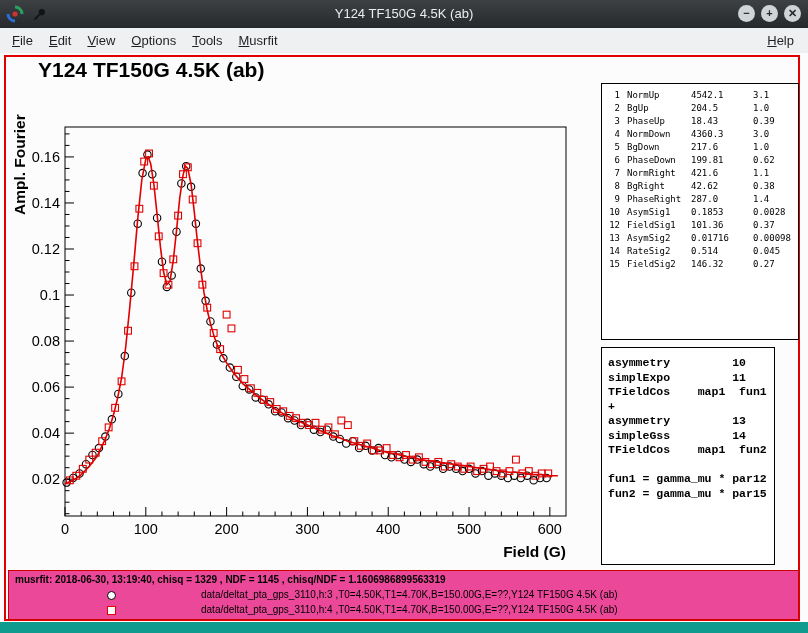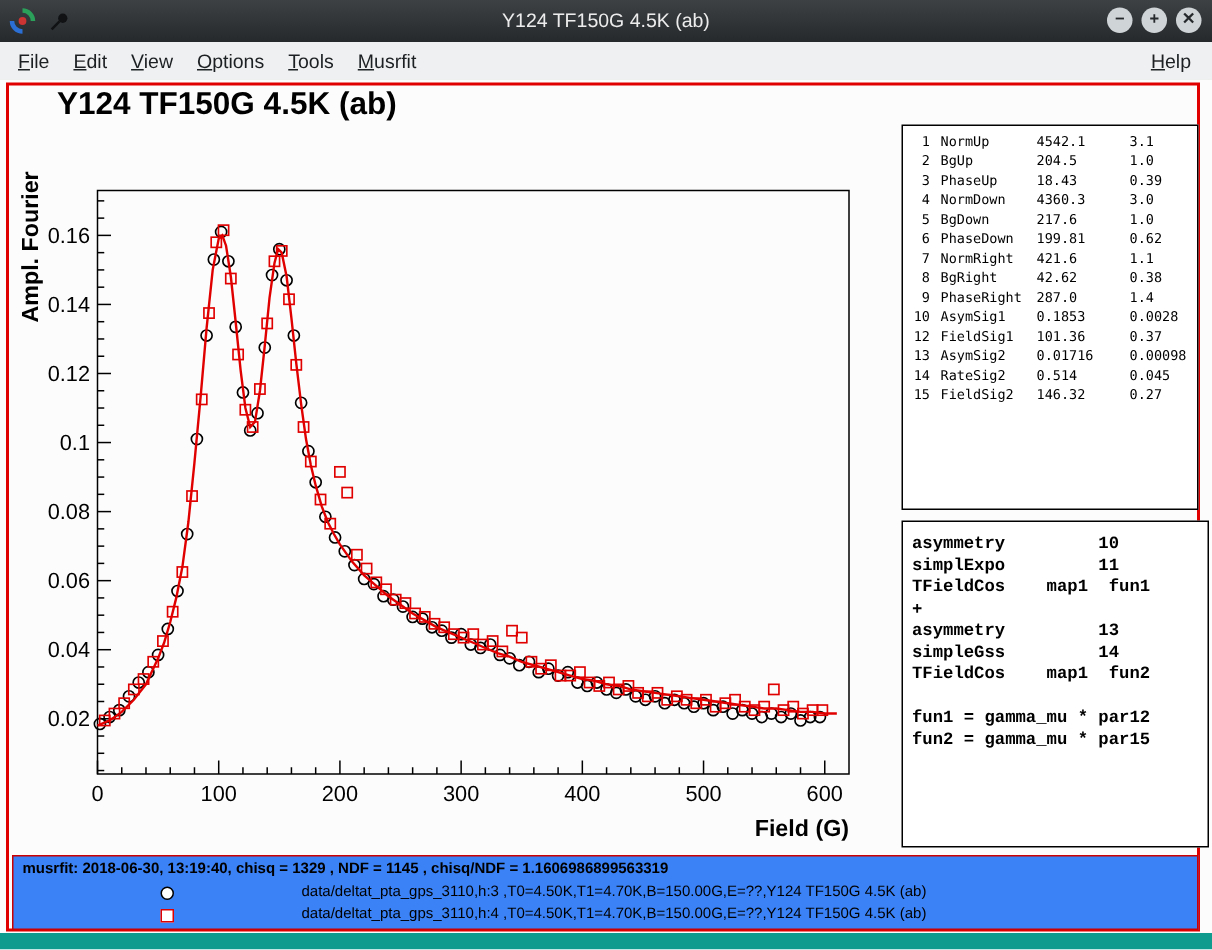--- a/index.html
+++ b/index.html
@@ -29,25 +29,25 @@
 
   
   .param-box{position:absolute;left:601px;top:30px;width:198px;height:257px;border:1px solid #000;background:#fff;box-sizing:border-box;padding:5px 0 0 4px;font-family:"DejaVu Sans Mono",monospace;font-size:9px;line-height:13px;color:#000}
   .prow{display:flex}
   .p-n{width:14px;text-align:right}
   .p-name{margin-left:7px;width:64px}
   .p-value{width:62px}
   .p-error{flex:1}
 
   
-  .theory-box{position:absolute;left:601px;top:294px;width:205px;height:218px;border:1px solid #000;background:#fff;box-sizing:border-box;padding:8px 0 0 6px;font-family:"Liberation Mono",monospace;font-size:11.5px;font-weight:bold;line-height:14.5px;white-space:pre;overflow:hidden;color:#000}
+  .theory-box{position:absolute;left:601px;top:294px;width:174px;height:218px;border:1px solid #000;background:#fff;box-sizing:border-box;padding:8px 0 0 6px;font-family:"Liberation Mono",monospace;font-size:11.5px;font-weight:bold;line-height:14.5px;white-space:pre;overflow:hidden;color:#000}
   .tline{min-height:14.5px}
 
   
-  .legend-box{position:absolute;left:8px;top:517px;width:791px;height:50px;border:1px solid #cc0000;background:#3b82f6;box-sizing:border-box}
+  .legend-box{position:absolute;left:8px;top:517px;width:791px;height:50px;border:1px solid #cc0000;background:#ec4899;box-sizing:border-box}
   .legend-info{position:absolute;left:6px;top:3px;font-size:10px;font-weight:bold;color:#000}
   .lrow{position:absolute;left:0;width:100%;height:15px}
   .lmarker{position:absolute;left:98px;top:3px;width:9px;height:9px;border:1.3px solid #000;box-sizing:border-box;background:#fff}
   .lmarker.circle{border-radius:50%}
   .llabel{position:absolute;left:192px;top:1px;font-size:10px;font-weight:normal;color:#000;white-space:nowrap}
 
   .teal-strip{position:absolute;left:0;bottom:0;width:100%;height:11px;background:#0f9b8e}
 </style>
 </head>
 <body>

